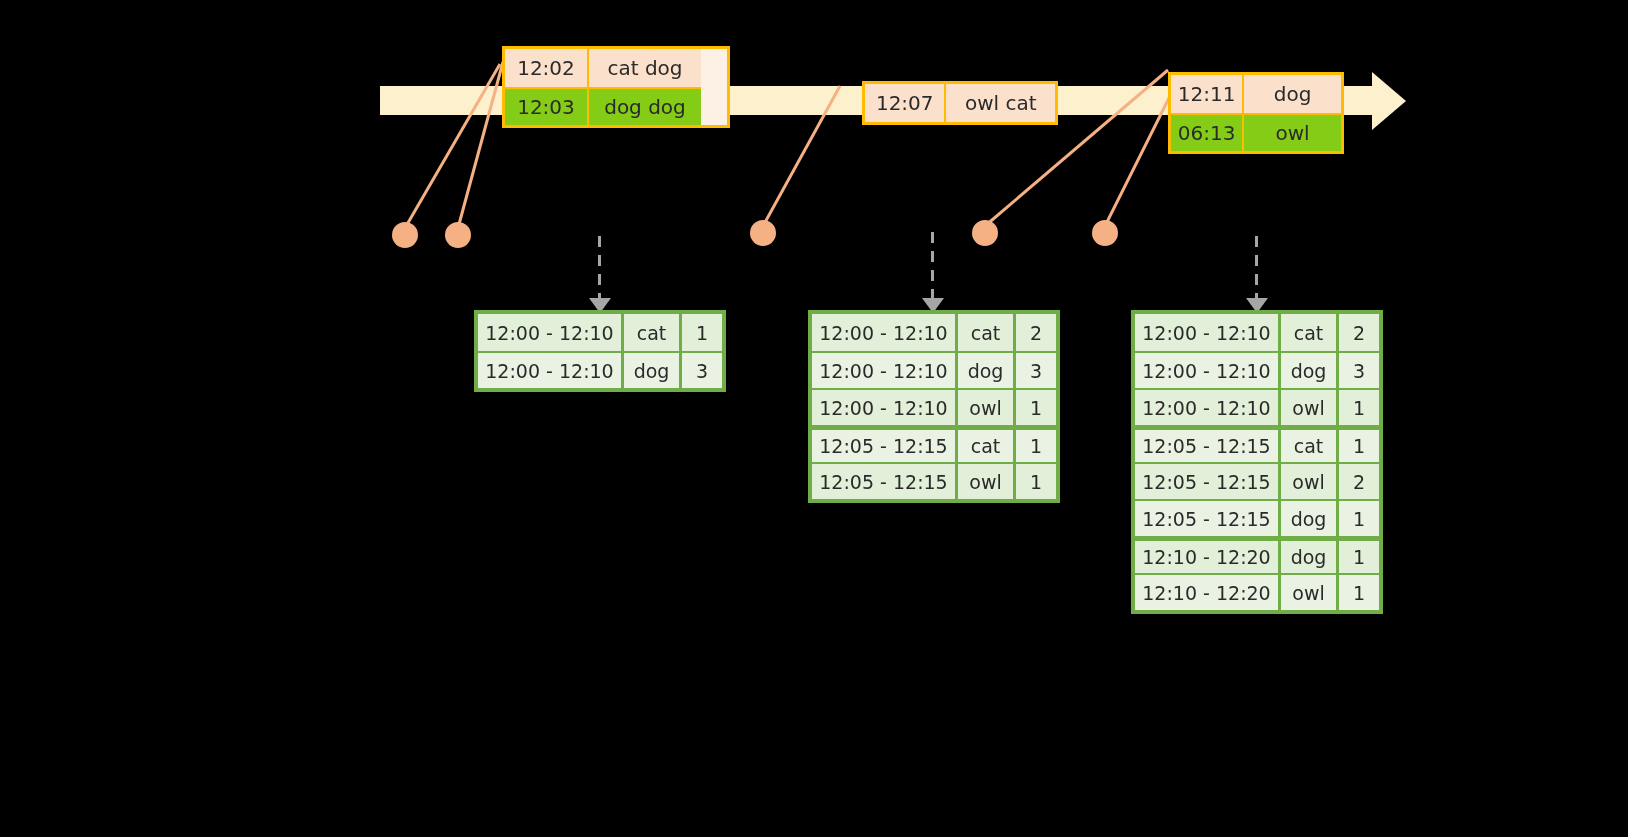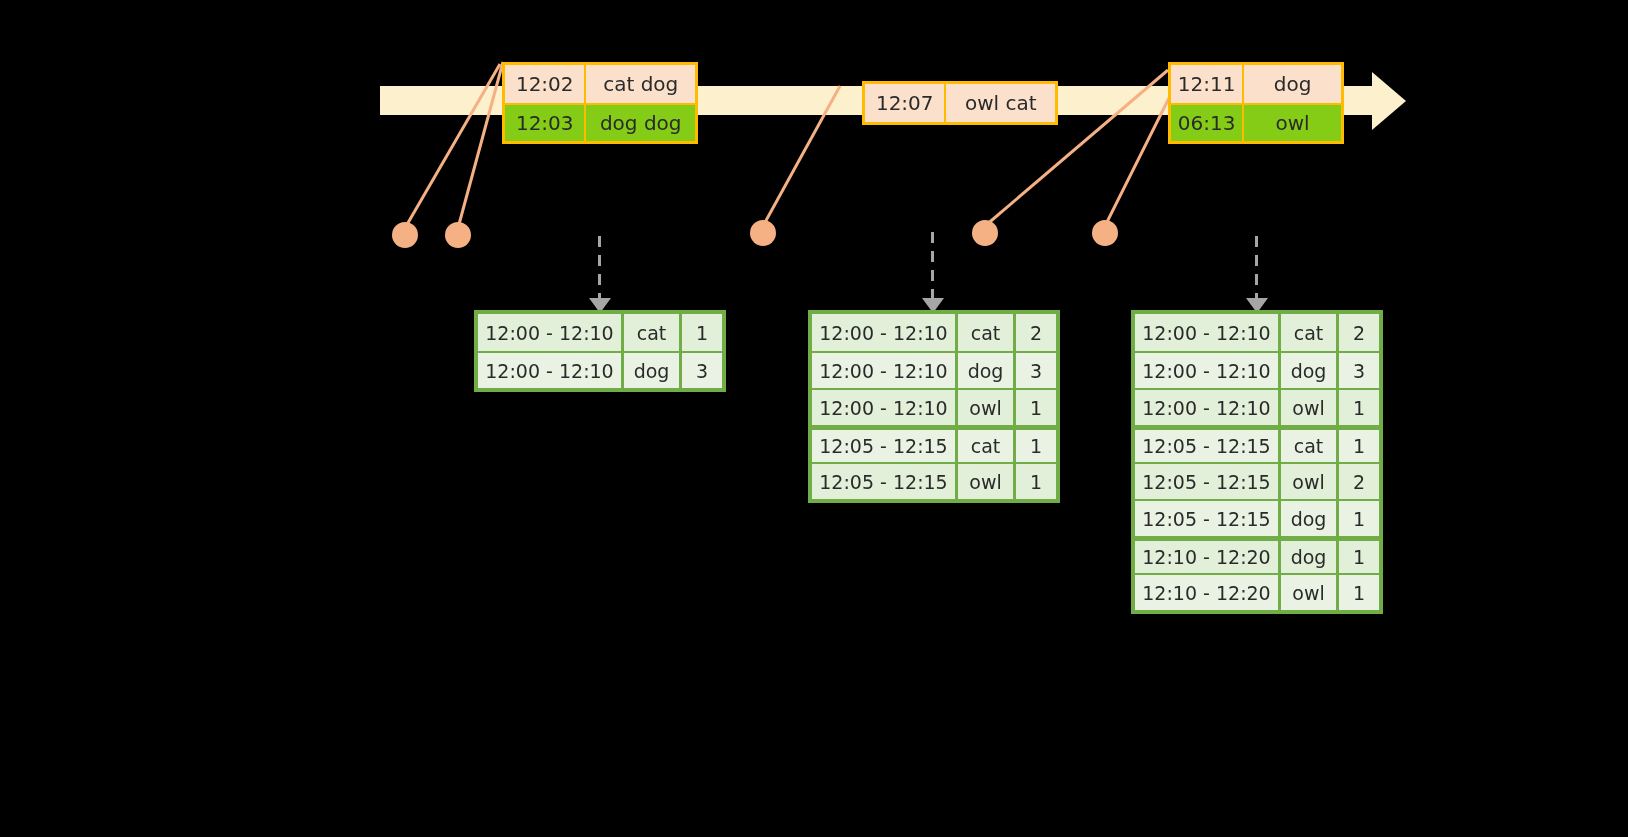--- a/index.html
+++ b/index.html
@@ -65,23 +65,23 @@
     font-size: 20px;
     color: #2a2a2a;
     background: #84cc16;
     border-right: 2px solid #ffbb00;
   }
   .ecell:last-child { border-right: none; }
   .event-row + .event-row .ecell { border-top: 2px solid #ffbb00; }
   .ecell.time { width: 84px; }
   .ecell.words { width: 112px; }
 
-  #ev1 { left: 502px; top: 62px; width: 196px; }
+  #ev1 { left: 502px; top: 46px; width: 228px; }
   #ev2 { left: 834px; top: 81px; width: 196px; margin-left: 28px; }
-  #ev3 { left: 1168px; top: 62px; width: 176px; }
+  #ev3 { left: 1168px; top: 72px; width: 176px; }
   #ev3 .ecell.time { width: 74px; }
   #ev3 .ecell.words { width: 98px; }
 
   
   .dot {
     position: absolute;
     width: 26px;
     height: 26px;
     border-radius: 50%;
     background: #f5b183;

